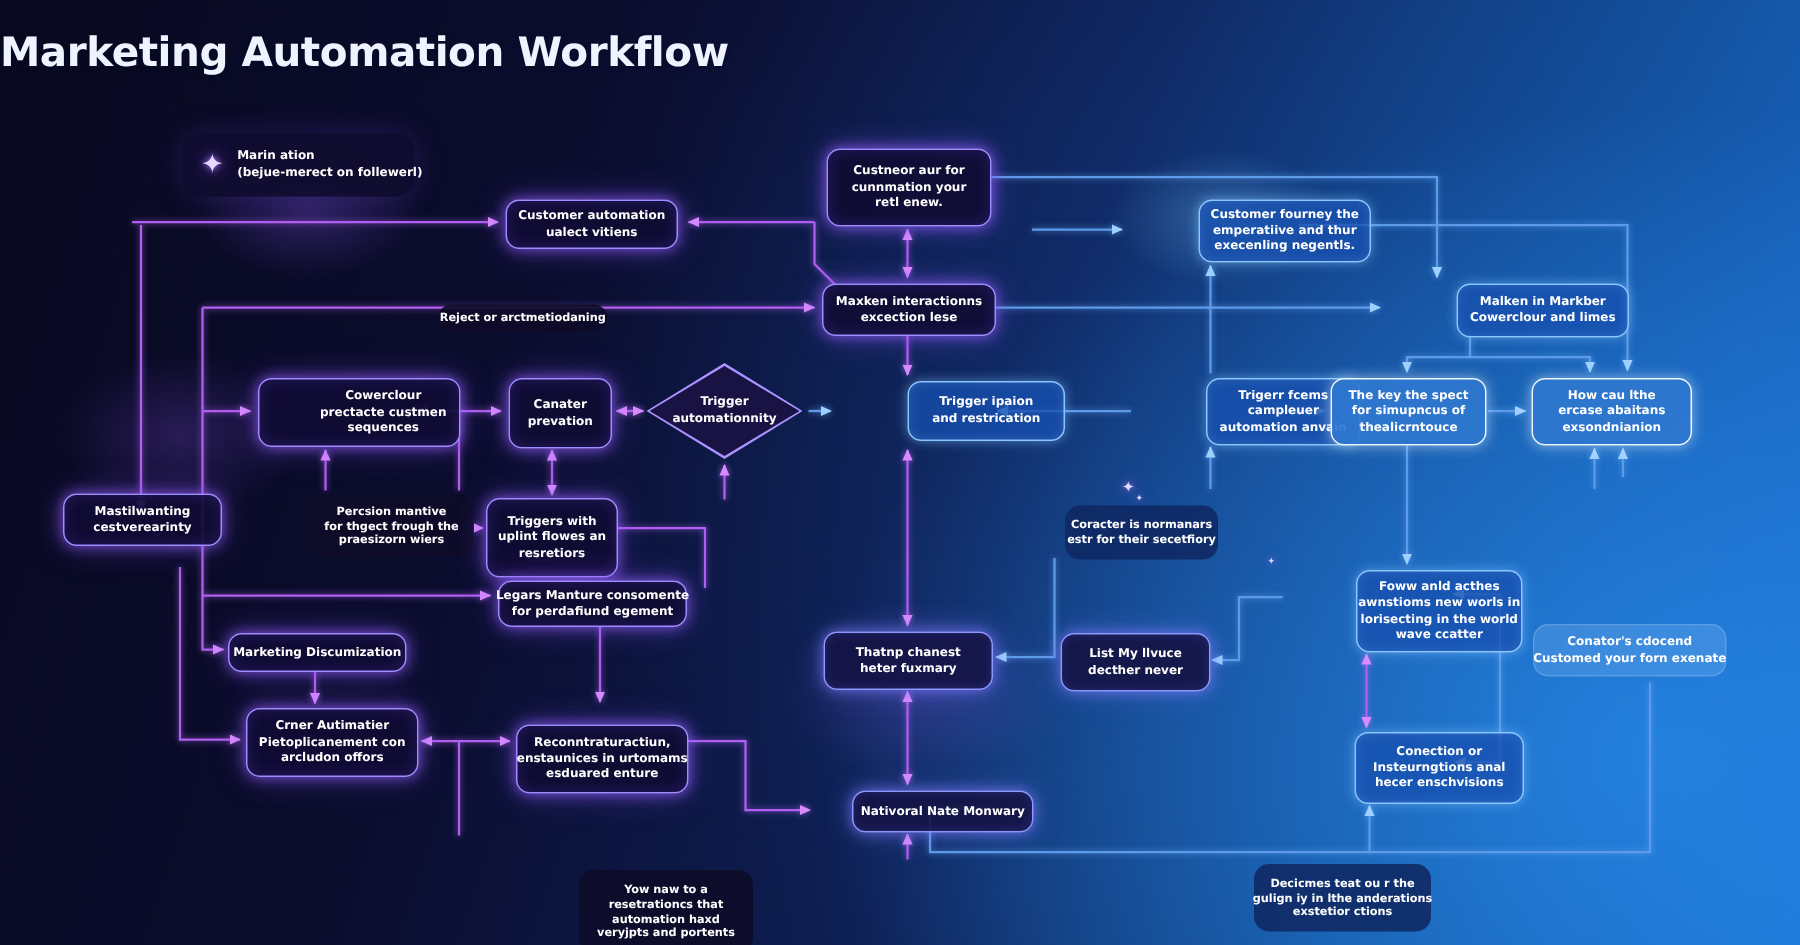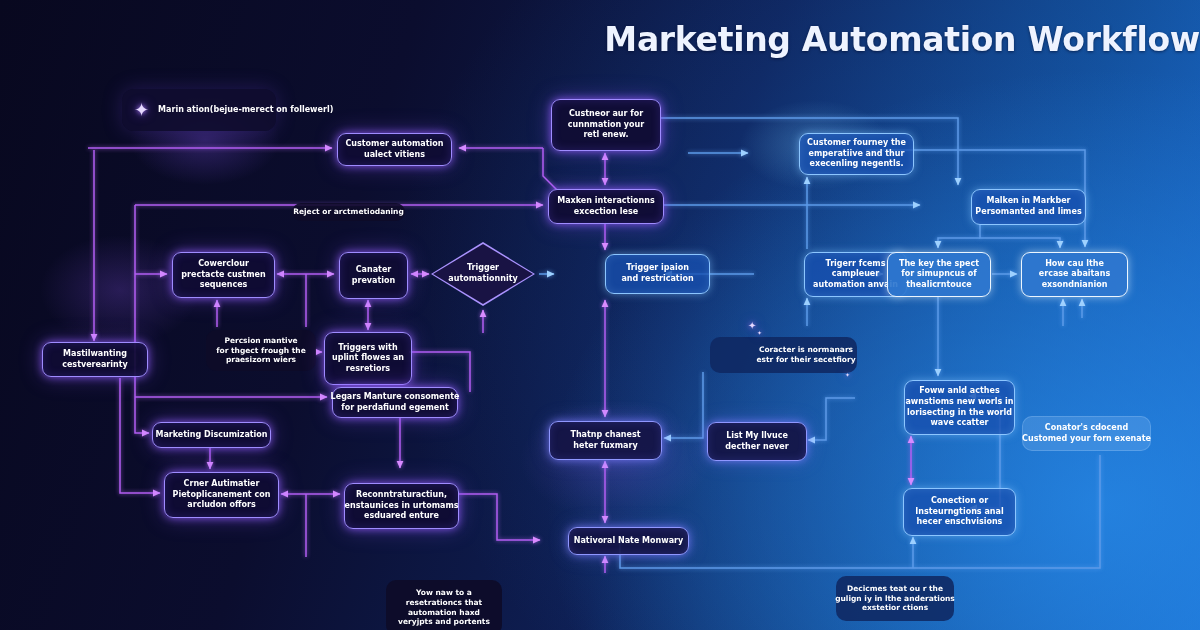--- a/index.html
+++ b/index.html
@@ -10,22 +10,22 @@
       radial-gradient(900px 700px at 92% 80%, rgba(40,140,235,.75), rgba(40,140,235,0) 62%),
       radial-gradient(1300px 900px at 104% 48%, rgba(25,100,195,.55), rgba(25,100,195,0) 66%),
       linear-gradient(108deg,#08081f 0%,#0b0d2e 30%,#0e1f54 56%,#11498f 80%,#1a6fd0 100%);
   }
   .glow{position:absolute;border-radius:50%;pointer-events:none;}
   .g1{left:130px;top:95px;width:150px;height:90px;background:radial-gradient(closest-side,rgba(140,90,255,.28),transparent);}
   .g2{left:740px;top:100px;width:150px;height:90px;background:radial-gradient(closest-side,rgba(120,200,255,.30),transparent);}
   .g3{left:40px;top:235px;width:160px;height:110px;background:radial-gradient(closest-side,rgba(150,90,255,.22),transparent);}
   .g4{left:520px;top:400px;width:190px;height:120px;background:radial-gradient(closest-side,rgba(150,100,255,.20),transparent);}
   #title{
-    position:absolute;left:0;right:0;top:20px;text-align:right;
-    color:#eef3ff;font-size:33px;font-weight:800;letter-spacing:-.3px;
+    position:absolute;left:0;right:0;top:20px;text-align:left;
+    color:#eef3ff;font-size:27px;font-weight:800;letter-spacing:-.3px;
     text-shadow:0 1px 3px rgba(0,10,40,.6);
   }
   #edges{position:absolute;left:0;top:0;}
   .ep{stroke:#b25ef2;stroke-width:1.5;fill:none;filter:drop-shadow(0 0 2px rgba(190,110,255,.75));}
   .eb{stroke:#5d9be8;stroke-width:1.5;fill:none;filter:drop-shadow(0 0 2px rgba(110,175,255,.7));}
   .node{
     position:absolute;display:flex;flex-direction:column;align-items:center;justify-content:center;
     border-radius:9px;color:#fff;text-align:center;font-weight:bold;font-size:8px;line-height:1.32;
   }
   .ln{white-space:nowrap;}
@@ -35,21 +35,21 @@
     box-shadow:0 0 9px rgba(125,125,255,.75),0 0 20px rgba(125,125,255,.3),inset 0 0 8px rgba(110,110,255,.2);}
   .blue{background:rgba(23,80,175,.78);border:1.5px solid #8cc6ff;
     box-shadow:0 0 8px rgba(130,195,255,.55),inset 0 0 8px rgba(140,200,255,.18);margin-left:47px;}
   .bluewhite{background:rgba(47,119,207,.92);border:1.5px solid #ecf6ff;
     box-shadow:0 0 9px rgba(210,235,255,.6);text-align:right;}
   .tag{background:rgba(13,11,40,.9);border-radius:10px;font-size:7.5px;}
   .tagblue{background:rgba(15,40,98,.88);border-radius:10px;font-size:7.5px;}
   .soft{background:rgba(145,198,252,.24);border:1px solid rgba(190,225,255,.22);border-radius:10px;font-size:8px;}
   .chip{flex-direction:row;justify-content:flex-start;gap:9px;padding-left:12px;text-align:left;
     background:rgba(16,13,48,.92);border-radius:12px;box-shadow:0 0 20px rgba(95,60,190,.3);}
-  .chip .txt{display:flex;flex-direction:row;justify-content:flex-end;}
+  .chip .txt{display:flex;flex-direction:column;justify-content:flex-end;}
   .spark{position:absolute;color:#e6d9ff;text-shadow:0 0 5px #b080ff,0 0 12px #7a45e8;pointer-events:none;line-height:1;}
   .chip .spark{position:static;}
   .d-out{position:absolute;inset:0;background:#ab93ff;
     clip-path:polygon(50% 0,100% 50%,50% 100%,0 50%);
     filter:drop-shadow(0 0 6px rgba(155,105,255,.85));}
   .d-in{position:absolute;inset:2px;background:rgba(20,14,62,.97);
     clip-path:polygon(50% 0,100% 50%,50% 100%,0 50%);}
   .d-lb{position:absolute;inset:0;display:flex;flex-direction:column;align-items:center;justify-content:center;}
 </style>
 </head>
@@ -146,23 +146,23 @@
       </div>
       <div class="node purple" style="left: 548px; top: 189px; width: 114px; height: 33px;">
         <div class="ln">Maxken interactionns</div>
         <div class="ln">excection lese</div>
       </div>
       <div class="node tag" style="left: 292px; top: 203px; width: 113px; height: 18px;">
         <div class="ln">Reject or arctmetiodaning</div>
       </div>
       <div class="node blue" style="left: 924px; top: 189px; width: 113px; height: 34px;">
         <div class="ln">Malken in Markber</div>
-        <div class="ln">Persomanted and limes</div>
-      </div>
-      <div class="node purple" style="left: 172px; top: 252px; width: 101px; height: 44px;">
+        <div class="ln">Cowerclour and limes</div>
+      </div>
+      <div class="node purple" style="left: 172px; top: 252px; width: 101px; height: 44px; padding-left: 32px;">
         <div class="ln">Cowerclour</div>
         <div class="ln">prectacte custmen</div>
         <div class="ln">sequences</div>
       </div>
       <div class="node purple" style="left: 339px; top: 252px; width: 67px; height: 45px;">
         <div class="ln">Canater</div>
         <div class="ln">prevation</div>
       </div>
       <div class="node" style="left: 431px; top: 242px; width: 104px; height: 64px;">
         <div class="d-out"></div>
@@ -184,35 +184,35 @@
       <div class="node bluewhite" style="left: 887px; top: 252px; width: 102px; height: 43px;">
         <div class="ln">The key the spect</div>
         <div class="ln">for simupncus of</div>
         <div class="ln">thealicrntouce</div>
       </div>
       <div class="node bluewhite" style="left: 1021px; top: 252px; width: 105px; height: 43px;">
         <div class="ln">How cau lthe</div>
         <div class="ln">ercase abaitans</div>
         <div class="ln">exsondnianion</div>
       </div>
-      <div class="node purple" style="left: 42px; top: 342px; width: 104px; height: 33px; justify-content: center;">
+      <div class="node purple" style="left: 42px; top: 329px; width: 104px; height: 33px; justify-content: center;">
         <div class="ln">Mastilwanting</div>
         <div class="ln">cestverearinty</div>
       </div>
       <div class="node tag" style="left: 206px; top: 330px; width: 110px; height: 41px;">
         <div class="ln">Percsion mantive</div>
         <div class="ln">for thgect frough the</div>
         <div class="ln">praesizorn wiers</div>
       </div>
       <div class="node purple" style="left: 324px; top: 332px; width: 86px; height: 51px;">
         <div class="ln">Triggers with</div>
         <div class="ln">uplint flowes an</div>
         <div class="ln">resretiors</div>
       </div>
-      <div class="node tagblue" style="left: 710px; top: 337px; width: 102px; height: 36px; padding-left: 45px;">
+      <div class="node tagblue" style="left: 710px; top: 337px; width: 102px; height: 36px;">
         <div class="ln">Coracter is normanars</div>
         <div class="ln">estr for their secetfiory</div>
       </div>
       <div class="node purple" style="left: 332px; top: 387px; width: 124px; height: 29px;">
         <div class="ln">Legars Manture consomente</div>
         <div class="ln">for perdafiund egement</div>
       </div>
       <div class="node blue" style="left: 857px; top: 380px; width: 109px; height: 53px;">
         <div class="ln">Foww anld acthes</div>
         <div class="ln">awnstioms new worls in</div>

